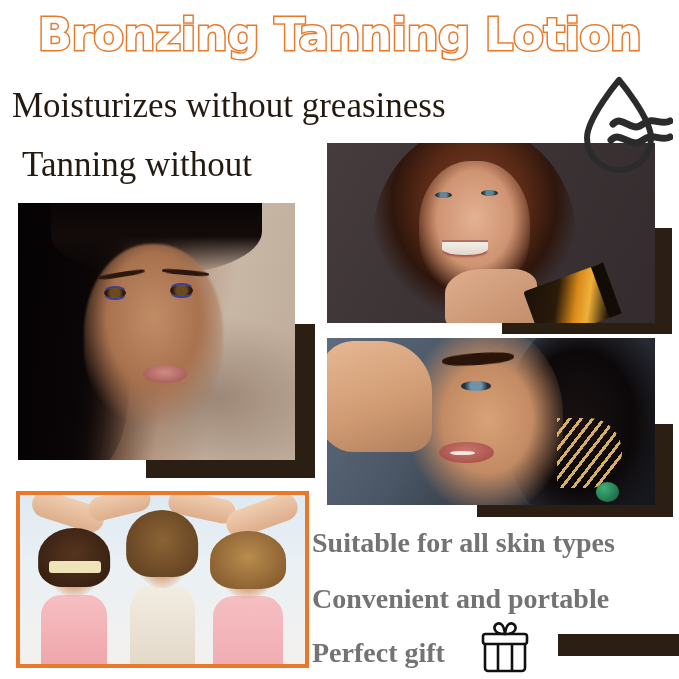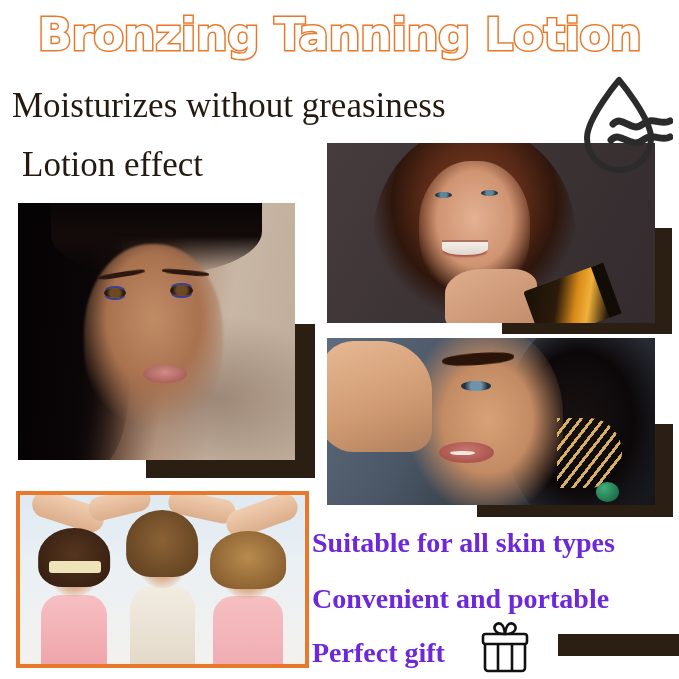--- a/index.html
+++ b/index.html
@@ -263,21 +263,21 @@
   }
   #photo-beach .g1 .top { background: linear-gradient(180deg, #f6bfc2, #efa6ac); }
   #photo-beach .g2 .top { background: linear-gradient(180deg, #f2ece1, #e3d9c9); }
   #photo-beach .g3 .top { background: linear-gradient(180deg, #f6bfc2, #f0adb4); }
 
   
   .feature {
     position: absolute;
     font-family: "Liberation Serif", serif;
     font-weight: bold;
-    color: #6d28d9;
+    color: #737373;
     font-size: 28px;
     line-height: 32px;
     white-space: nowrap;
     z-index: 5;
   }
   #feature-1 { left: 312px; top: 527px; }
   #feature-2 { left: 312px; top: 583px; }
   #feature-3 { left: 312px; top: 637px; }
 
   .gift-icon {
@@ -295,21 +295,21 @@
   #bar-bottom { left: 558px; top: 634px; width: 121px; height: 22px; }
 </style>
 </head>
 <body>
 
 <div id="canvas">
 
   <div class="title">Bronzing Tanning Lotion</div>
 
   <div class="headline headline-1">Moisturizes without greasiness</div>
-  <div class="headline headline-2">Lotion effect</div>
+  <div class="headline headline-2">Tanning without</div>
 
   <svg class="drop-icon" viewBox="0 0 100 104">
     <path d="M46 6 C46 6 14 44 14 64 C14 82 28 96 46 96 C64 96 78 82 78 64 C78 44 46 6 46 6 Z" fill="none" stroke="#2b2b2b" stroke-width="6" stroke-linejoin="round" stroke-linecap="round"></path>
     <path d="M40 50 C50 40 58 60 70 50 C80 42 88 52 97 47" fill="none" stroke="#2b2b2b" stroke-width="7" stroke-linecap="round"></path>
     <path d="M38 66 C48 56 58 76 70 66 C80 58 88 68 97 63" fill="none" stroke="#2b2b2b" stroke-width="7" stroke-linecap="round"></path>
   </svg>
 
   <div class="shadow-rect" id="photo-left-shadow"></div>
   <div class="photo" id="photo-left">
     <div class="bg"></div>

